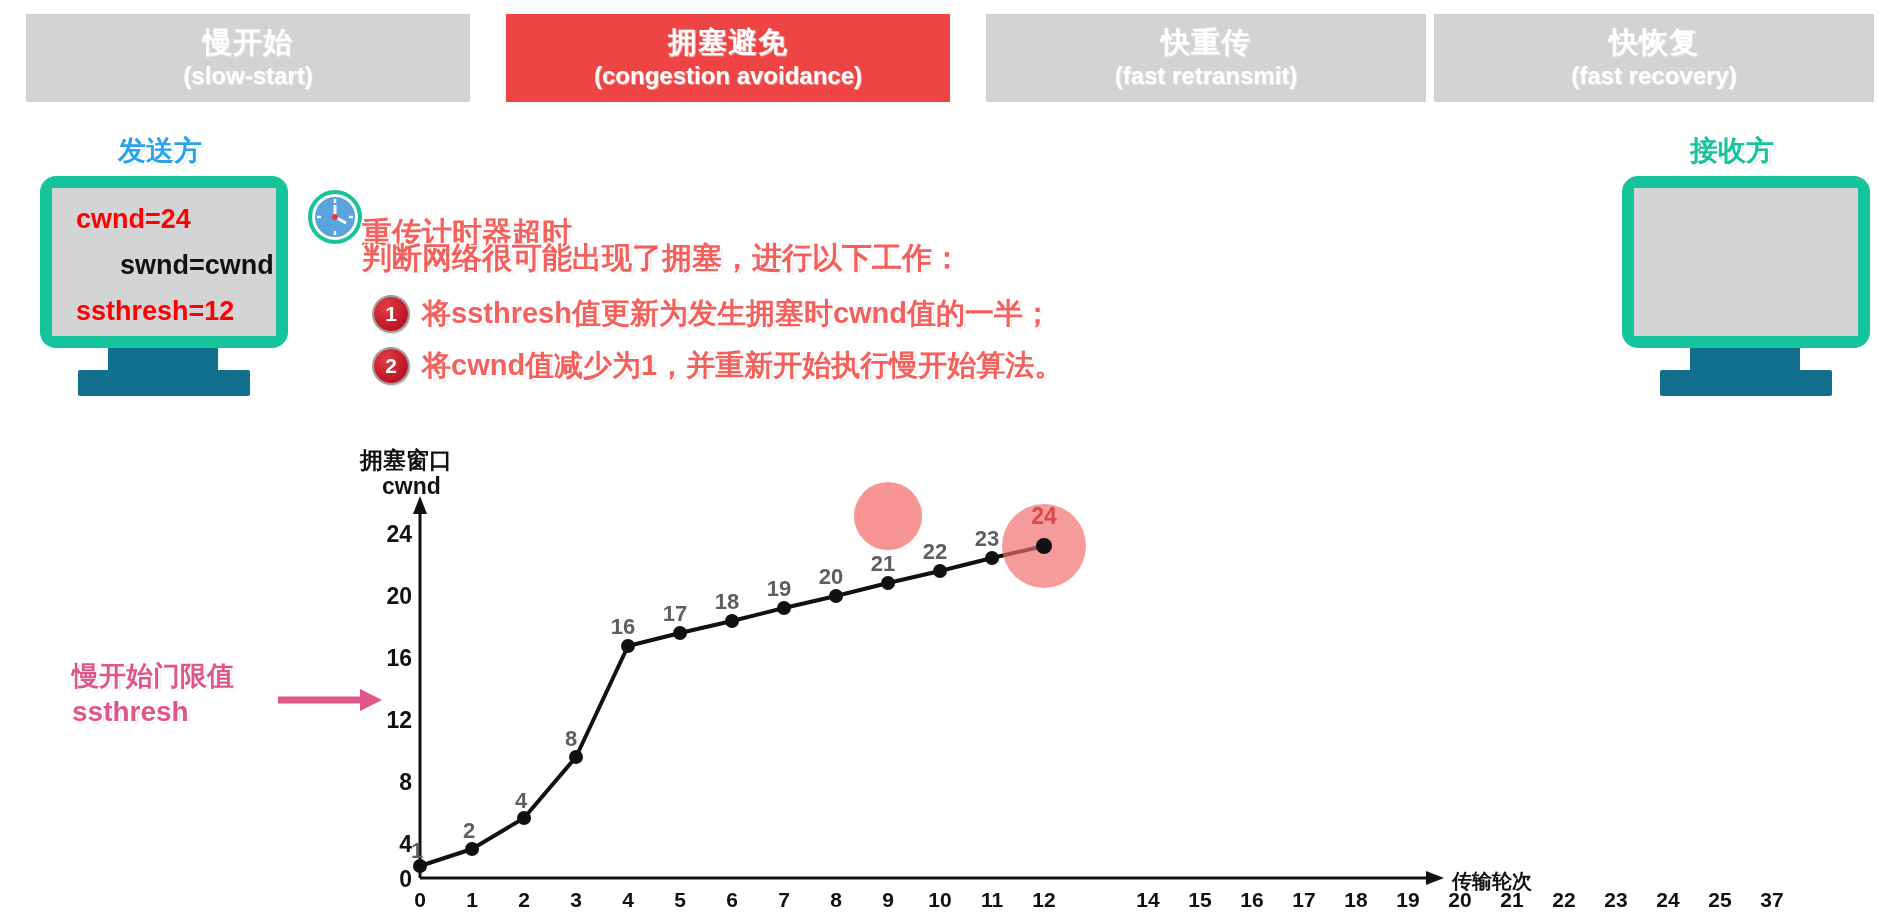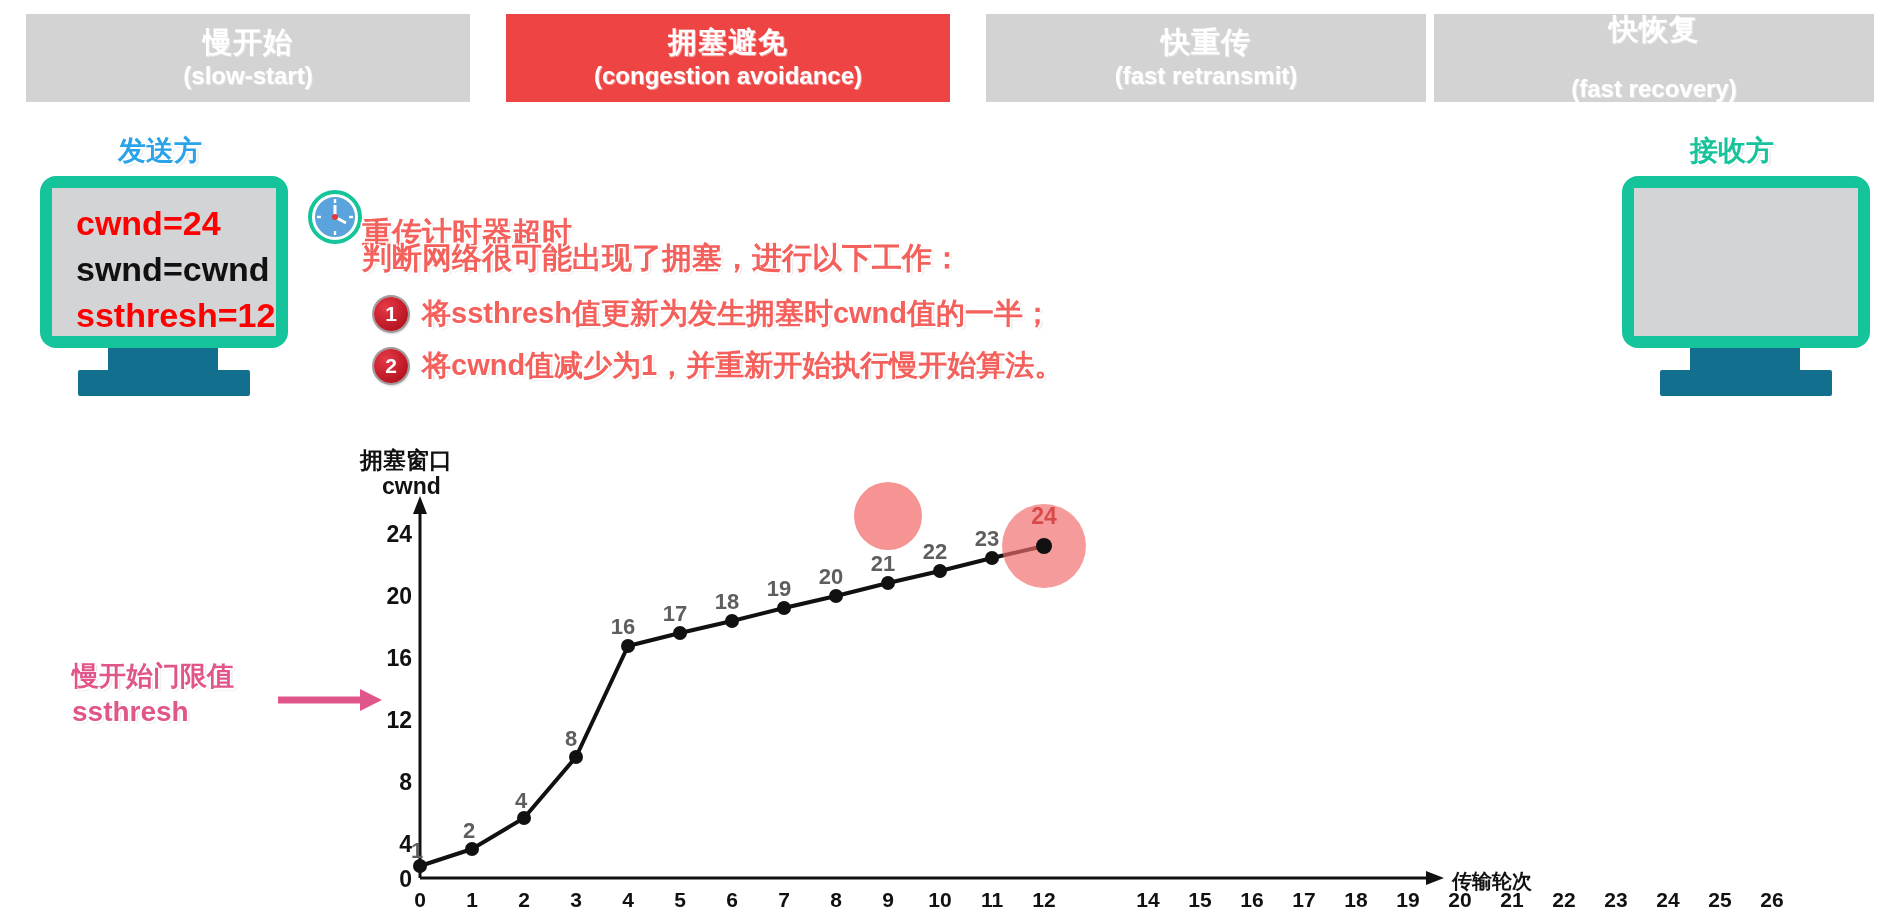--- a/index.html
+++ b/index.html
@@ -18,21 +18,21 @@
     display:flex;flex-direction:column;align-items:center;justify-content:center;
     background:#d3d3d3;color:#ffffff;text-align:center;line-height:1.08;
     text-shadow:1px 1px 0 rgba(255,255,255,.45);
   }
   .tab.active{background:#ef4444;}
   .tab .cn{font-size:29px;font-weight:bold;letter-spacing:1px;}
   .tab .en{font-size:24px;font-weight:bold;margin-top:5px;}
   .tab-0{left:26px;width:444px;}
   .tab-1{left:506px;width:444px;}
   .tab-2{left:986px;width:440px;}
-  .tab-3{left:1434px;width:440px;justify-content:space-between;}
+  .tab-3{left:1434px;width:440px;}
 
   
   .endpoint-label{
     position:absolute;font-size:28px;font-weight:bold;
     text-shadow:-1.5px -1.5px 0 #fff,1.5px -1.5px 0 #fff,-1.5px 1.5px 0 #fff,1.5px 1.5px 0 #fff,
                 2px 2px 2px rgba(0,0,0,.22);
     white-space:nowrap;
   }
   .sender-label{left:118px;top:132px;color:#2aa3e8;}
   .receiver-label{left:1690px;top:132px;color:#17c39a;}
@@ -45,25 +45,25 @@
 
   .sender-monitor{left:40px;top:176px;width:248px;height:172px;}
   .sender-neck{left:108px;top:348px;width:110px;}
   .sender-base{left:78px;top:370px;width:172px;}
 
   .receiver-monitor{left:1622px;top:176px;width:248px;height:172px;}
   .receiver-neck{left:1690px;top:348px;width:110px;}
   .receiver-base{left:1660px;top:370px;width:172px;}
 
   .var-line{
-    position:absolute;left:24px;font-size:34px;font-weight:bold;
+    position:absolute;left:24px;font-size:27px;font-weight:bold;
     font-family:"Liberation Sans","DejaVu Sans",sans-serif;white-space:nowrap;
   }
   .var-cwnd{top:16px;color:#ff0000;}
-  .var-swnd{top:62px;color:#111111;}
+  .var-swnd{top:62px;color:#111111;margin-left:44px;}
   .var-ssthresh{top:108px;color:#ff0000;}
 
   
   .clock{position:absolute;left:308px;top:190px;width:54px;height:54px;}
 
   
   .note{position:absolute;left:362px;top:190px;width:840px;}
   .note-line{
     color:#f4605c;font-weight:bold;white-space:nowrap;
     text-shadow:-1.5px -1.5px 0 #fff,1.5px -1.5px 0 #fff,-1.5px 1.5px 0 #fff,1.5px 1.5px 0 #fff,
@@ -262,21 +262,21 @@
     <div class="xtick" style="left:1235px;">16</div>
     <div class="xtick" style="left:1287px;">17</div>
     <div class="xtick" style="left:1339px;">18</div>
     <div class="xtick" style="left:1391px;">19</div>
     <div class="xtick" style="left:1443px;">20</div>
     <div class="xtick" style="left:1495px;">21</div>
     <div class="xtick" style="left:1547px;">22</div>
     <div class="xtick" style="left:1599px;">23</div>
     <div class="xtick" style="left:1651px;">24</div>
     <div class="xtick" style="left:1703px;">25</div>
-    <div class="xtick" style="left:1755px;">26</div>
+    <div class="xtick" style="left:1755px;">37</div>
 
     <div class="ssthresh-note">
       <div class="ssthresh-cn">慢开始门限值</div>
       <div class="ssthresh-en">ssthresh</div>
     </div>
 
   </div>
 
 </div>
 

